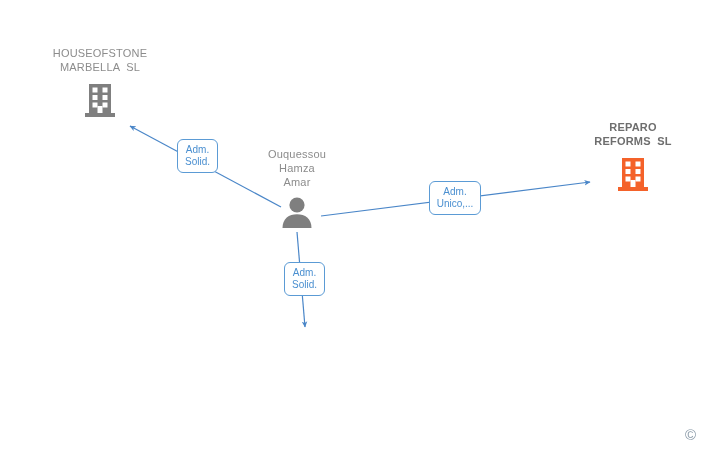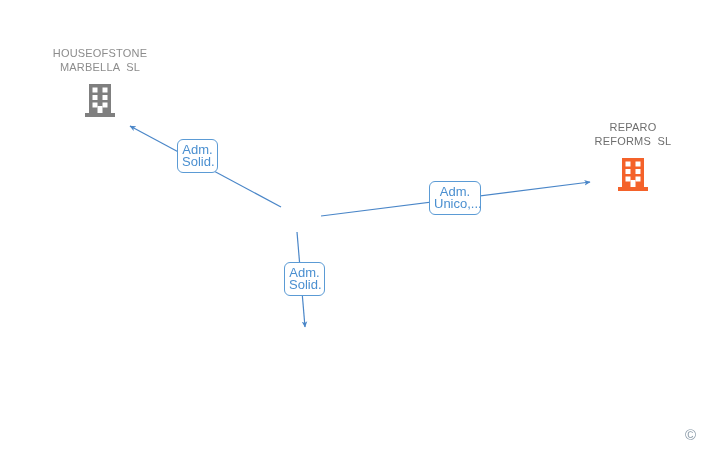--- a/index.html
+++ b/index.html
@@ -43,37 +43,37 @@
 
   .node-label {
     font-size: 11px;
     line-height: 14px;
     color: #8c8c8c;
     white-space: pre;
     letter-spacing: 0.2px;
   }
   .node-label.strong {
     color: #6e6e6e;
-    font-weight: normal;
+    font-weight: bold;
   }
 
   .node-icon {
     display: block;
     margin: 0 auto;
   }
 
   
   .rel-chip {
     position: absolute;
     box-sizing: border-box;
     background: #ffffff;
     border: 1px solid #5b9bd5;
     border-radius: 6px;
     color: #4a8fd0;
-    font-size: 13px;
+    font-size: 10px;
     line-height: 12px;
     text-align: center;
     padding: 4px 4px 12px 4px;
     white-space: pre-line;
     font-family: "Liberation Sans", sans-serif;
   }
 
   
   .watermark {
     position: absolute;
@@ -136,20 +136,29 @@
       <rect x="9.5" y="5.5" width="5" height="5" fill="#ffffff"></rect>
       <rect x="19.5" y="5.5" width="5" height="5" fill="#ffffff"></rect>
       <rect x="9.5" y="13" width="5" height="5" fill="#ffffff"></rect>
       <rect x="19.5" y="13" width="5" height="5" fill="#ffffff"></rect>
       <rect x="9.5" y="20.5" width="5" height="5" fill="#ffffff"></rect>
       <rect x="19.5" y="20.5" width="5" height="5" fill="#ffffff"></rect>
       <rect x="14.5" y="24" width="5" height="7" fill="#ffffff"></rect>
     </svg>
   </div>
 
+  <div class="node" style="left:244px; top:147px; width:106px;">
+    <div class="node-label">Ouquessou
+Hamza
+Amar</div>
+    <svg class="node-icon" width="34" height="32" viewBox="0 0 34 32" style="margin-top:7px;">
+      <circle cx="17" cy="9" r="7.6" fill="#7f7f7f"></circle>
+      <path d="M 2.5 32 C 2.5 22.5 9 18.2 17 18.2 C 25 18.2 31.5 22.5 31.5 32 Z" fill="#7f7f7f"></path>
+    </svg>
+  </div>
 
   <div class="node" style="left:570px; top:120px; width:126px;">
     <div class="node-label strong">REPARO
 REFORMS  SL</div>
     <svg class="node-icon" width="34" height="36" viewBox="0 0 34 36" style="margin-top:8px;">
       <rect x="6" y="2" width="22" height="29" fill="#f4622a"></rect>
       <rect x="2" y="31" width="30" height="4" fill="#f4622a"></rect>
       <rect x="9.5" y="5.5" width="5" height="5" fill="#ffffff"></rect>
       <rect x="19.5" y="5.5" width="5" height="5" fill="#ffffff"></rect>
       <rect x="9.5" y="13" width="5" height="5" fill="#ffffff"></rect>

